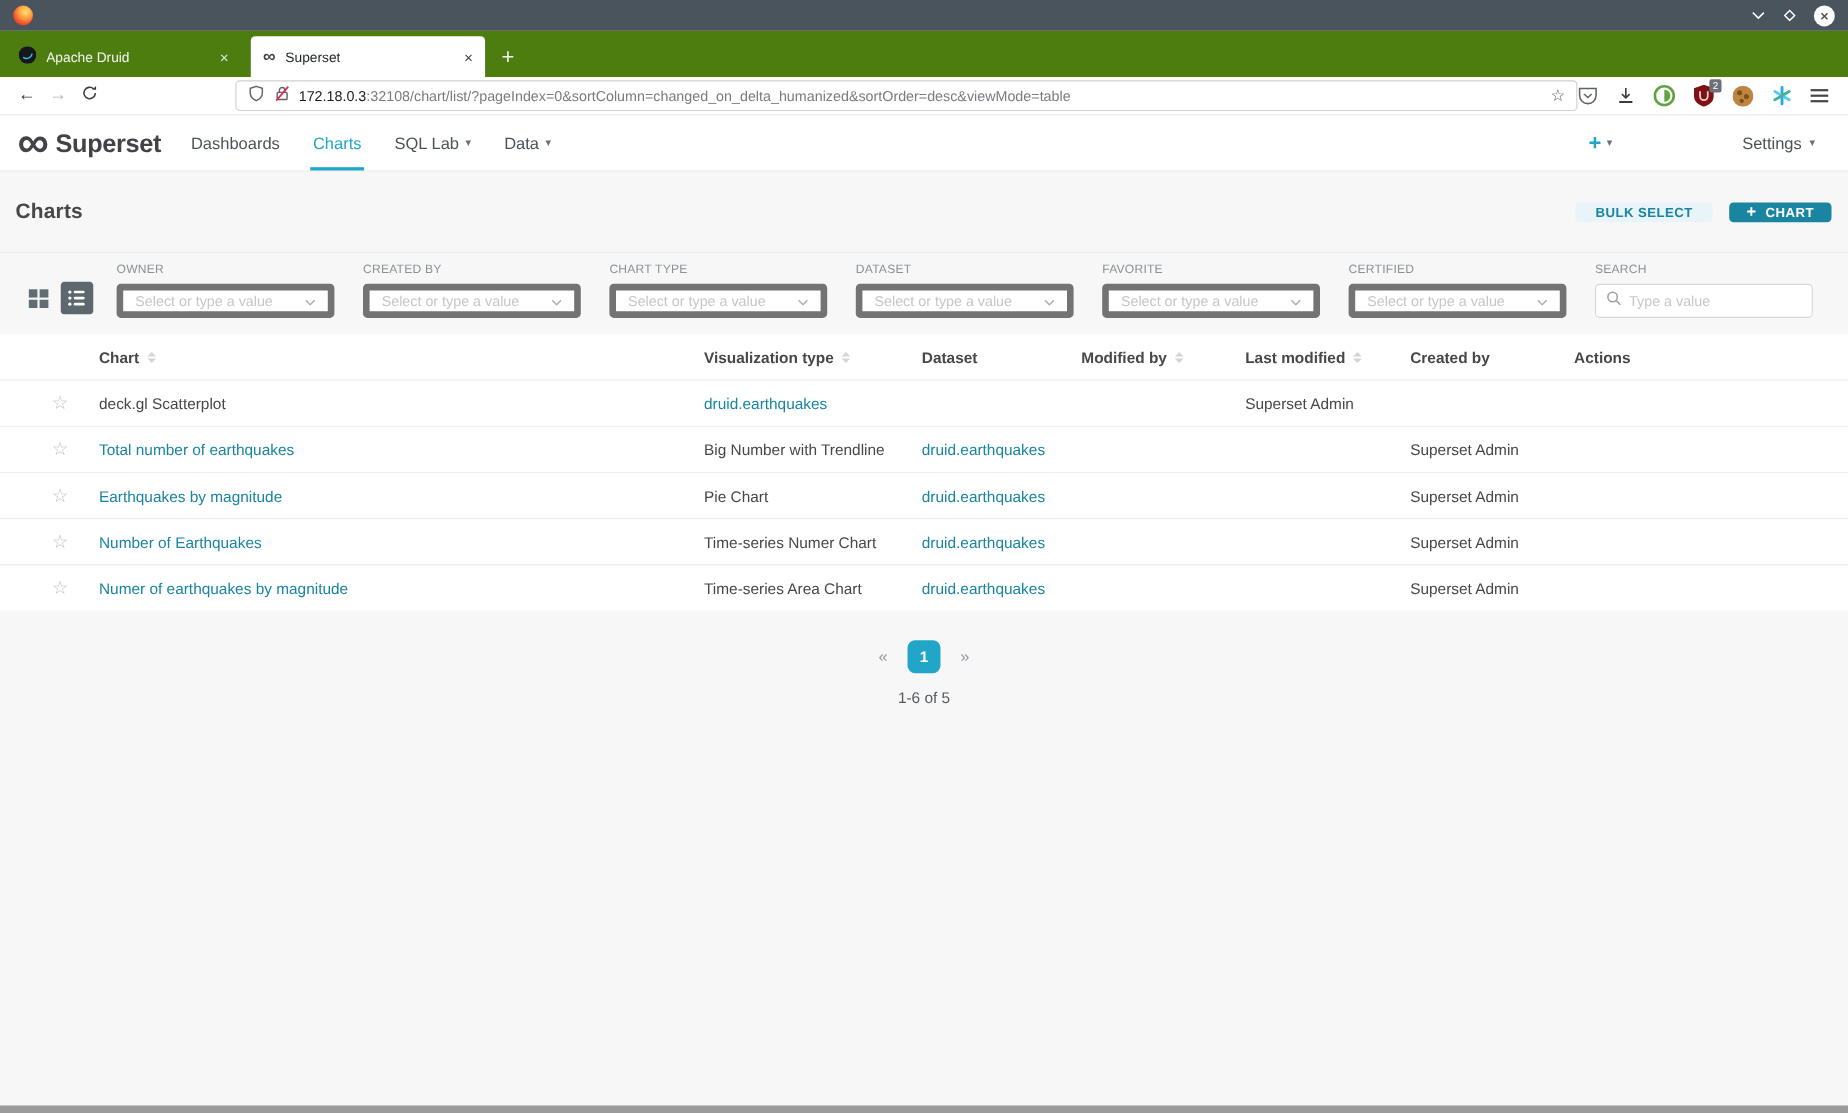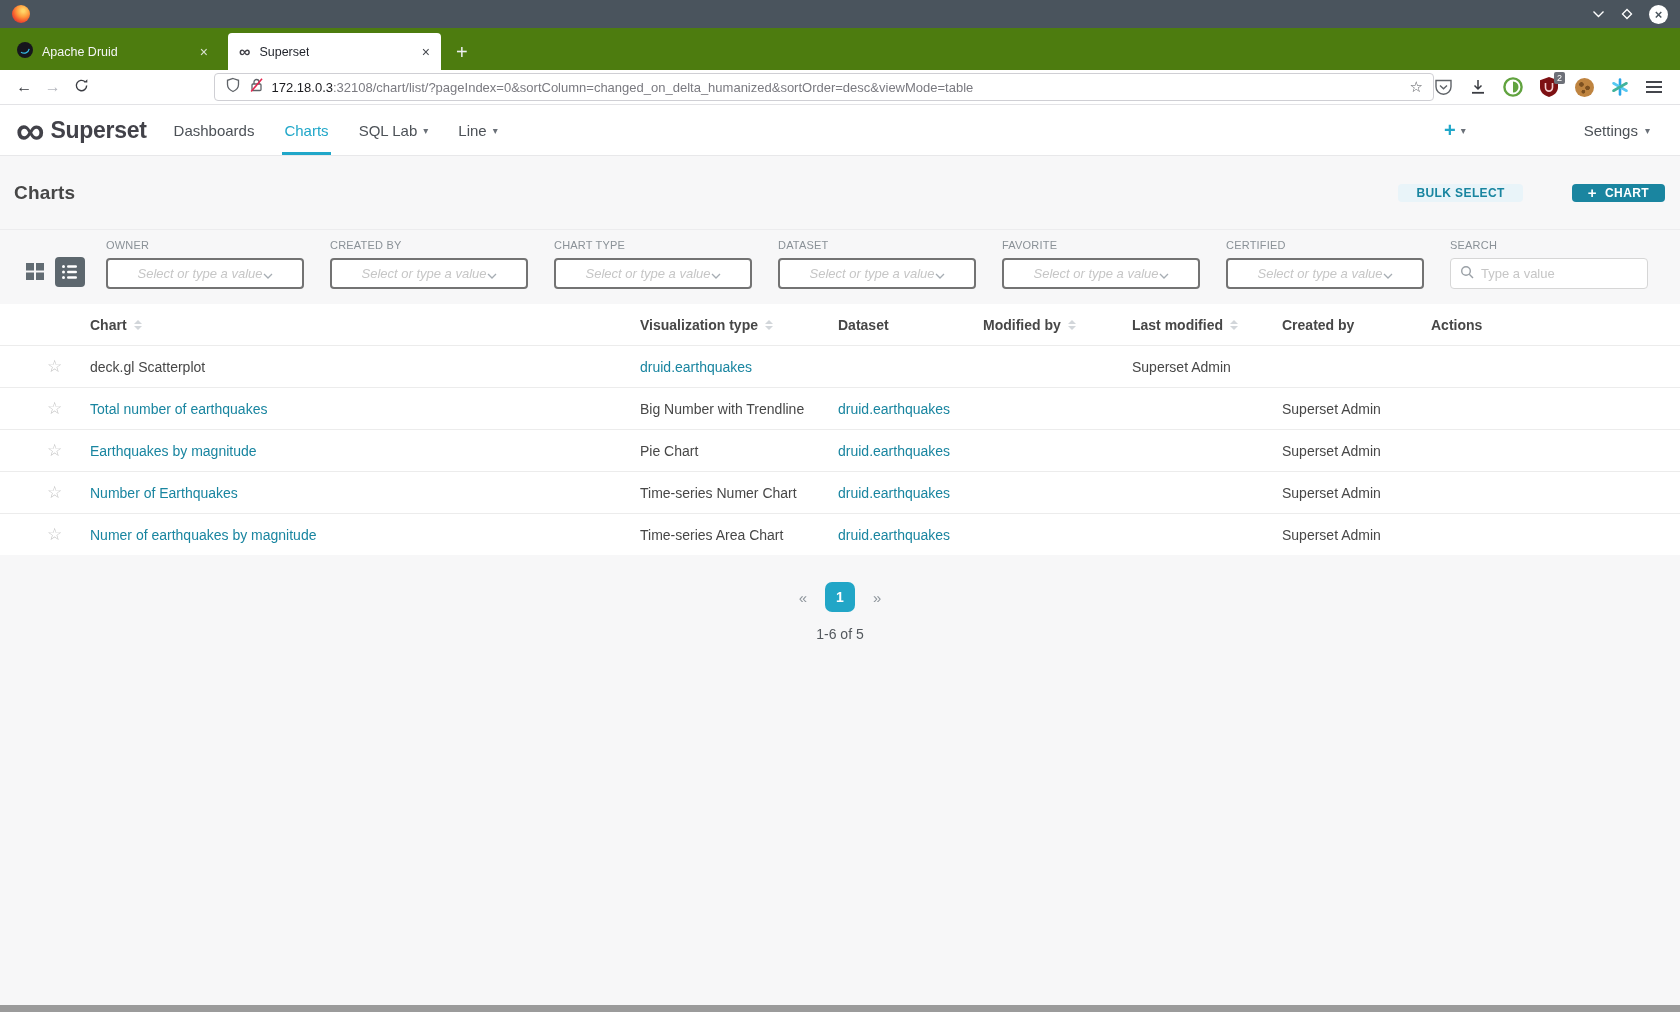--- a/index.html
+++ b/index.html
@@ -56,31 +56,31 @@
   .nav-caret { font-size:10px; color:#6a7078; }
   .nav-right { margin-left:auto; display:flex; align-items:center; padding-right:14px; }
   .plus-group { display:flex; align-items:center; gap:5px; margin-right:118px; }
   .plus-glyph { color:#20a7c9; font-size:20px; font-weight:bold; line-height:18px; }
   .settings-group { display:flex; align-items:center; gap:7px; font-size:15px; color:#4c5157; }
 
   
   .page-header { height:74px; border-bottom:1px solid #ececee; display:flex; align-items:center; padding:0 15px 0 14px; }
   .page-title { font-size:19px; font-weight:bold; color:#474747; letter-spacing:.2px; }
   .header-actions { margin-left:auto; display:flex; gap:15px; }
-  .btn { height:18px; border-radius:4px; font-size:12px; font-weight:bold; letter-spacing:.4px; display:flex; align-items:center; border:none;margin-left:34px; }
+  .btn { height:18px; border-radius:4px; font-size:12px; font-weight:bold; letter-spacing:.4px; display:flex; align-items:center; border:none; }
   .btn-bulk { padding:0 18px; background:#e9f4f9; color:#1985a0; }
   .btn-chart { padding:0 16px; background:#1a85a0; color:#fff; gap:8px; }
   .btn-chart .plus { font-size:15px; margin-top:-1px; }
 
   
   .filter-bar { display:flex; align-items:flex-end; padding:9px 0 15px 14px; }
   .view-toggles { display:flex; align-items:center; gap:10px; height:31px; padding-left:12px; margin-right:21px; }
   .filter-group { width:198px; margin-right:26px; }
   .filter-label { font-size:11px; color:#8a9197; margin-bottom:7px; letter-spacing:.2px; }
-  .select-box { height:31px; background:#fff; border:2px solid #737373; border-radius:4px; display:flex; align-items:center; justify-content:center; padding:0 11px;font-style:italic; }
+  .select-box { height:31px; background:#fff; border:6px solid #737373; border-radius:4px; display:flex; align-items:center; justify-content:space-between; padding:0 11px; }
   .select-ph { font-size:13px; color:#c6c6c6; white-space:nowrap; overflow:hidden; }
   .search-group { width:198px; margin-right:0; }
   .search-box { height:31px; background:#fff; border:1px solid #d6d6d6; border-radius:4px; display:flex; align-items:center; padding:0 9px; gap:7px; }
   .search-box input { border:none; outline:none; font-size:13px; width:100%; font-family:"Liberation Sans", sans-serif; color:#000000; }
   .search-box input::placeholder { color:#c6c6c6; }
 
   
   .table { background:#fff; }
   .thead, .trow { display:grid; grid-template-columns:90px 550px 198px 145px 149px 150px 149px 1fr; align-items:center; }
   .thead { height:41px; font-size:14px; font-weight:bold; color:#474747; }
@@ -215,21 +215,21 @@
     <span>Dashboards</span>
   </div>
   <div class="nav-item active">
     <span>Charts</span>
   </div>
   <div class="nav-item">
     <span>SQL Lab</span>
     <span class="nav-caret">▾</span>
   </div>
   <div class="nav-item">
-    <span>Line</span>
+    <span>Data</span>
     <span class="nav-caret">▾</span>
   </div>
   <div class="nav-right">
     <div class="plus-group">
       <span class="plus-glyph">+</span>
       <span class="nav-caret">▾</span>
     </div>
     <div class="settings-group">
       <span>Settings</span>
       <span class="nav-caret">▾</span>

